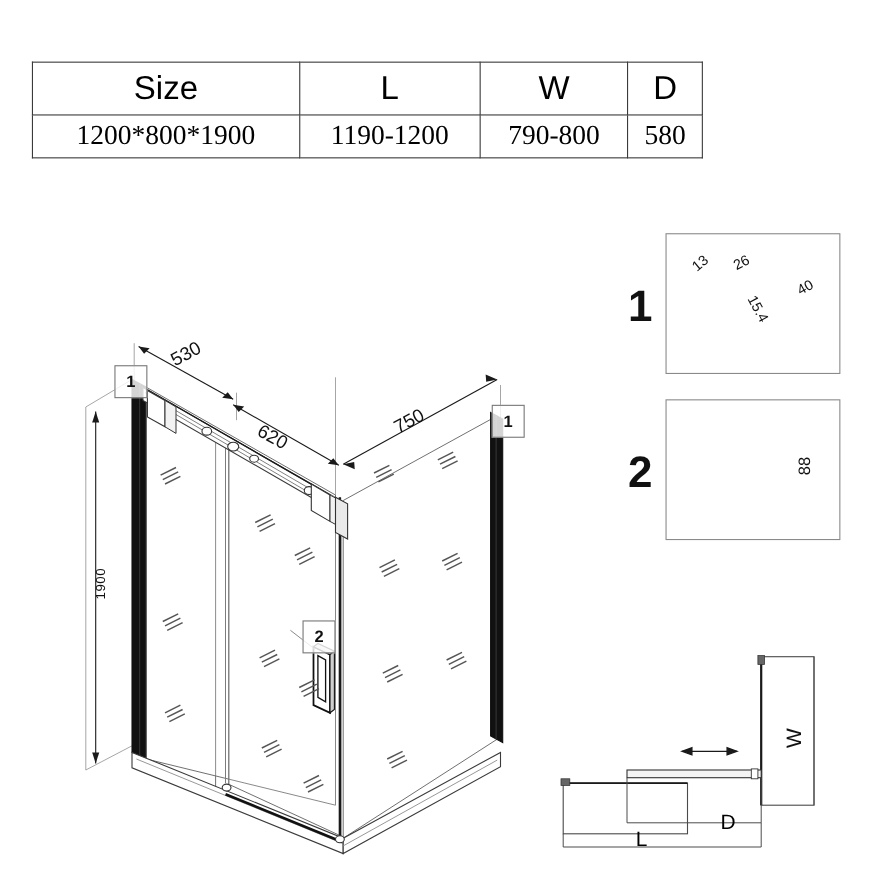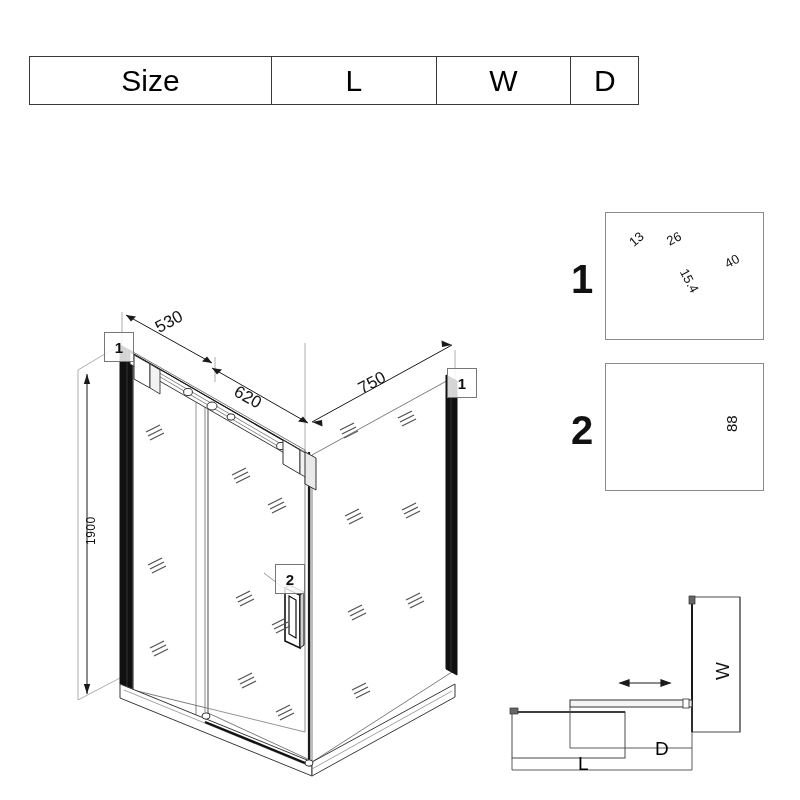--- a/index.html
+++ b/index.html
@@ -66,20 +66,26 @@
 
 <div class="root">
 
   <table class="spec-table">
     <tbody>
         <tr class="hdr">
       <td class="c-size">Size</td>
       <td class="c-l">L</td>
       <td class="c-w">W</td>
       <td class="c-d">D</td>
+    </tr>
+    <tr class="row">
+      <td>1200*800*1900</td>
+      <td>1190-1200</td>
+      <td>790-800</td>
+      <td>580</td>
     </tr>
   </tbody>
     </table>
 
   <svg class="svg-layer" viewBox="0 0 800 800">
     <defs>
       <g id="glassmark">
         <line x1="0" y1="0" x2="14" y2="-7" stroke="#555" stroke-width="1.3"></line>
         <line x1="2" y1="4" x2="16" y2="-3" stroke="#555" stroke-width="1.3"></line>
         <line x1="4" y1="8" x2="18" y2="1" stroke="#555" stroke-width="1.3"></line>

